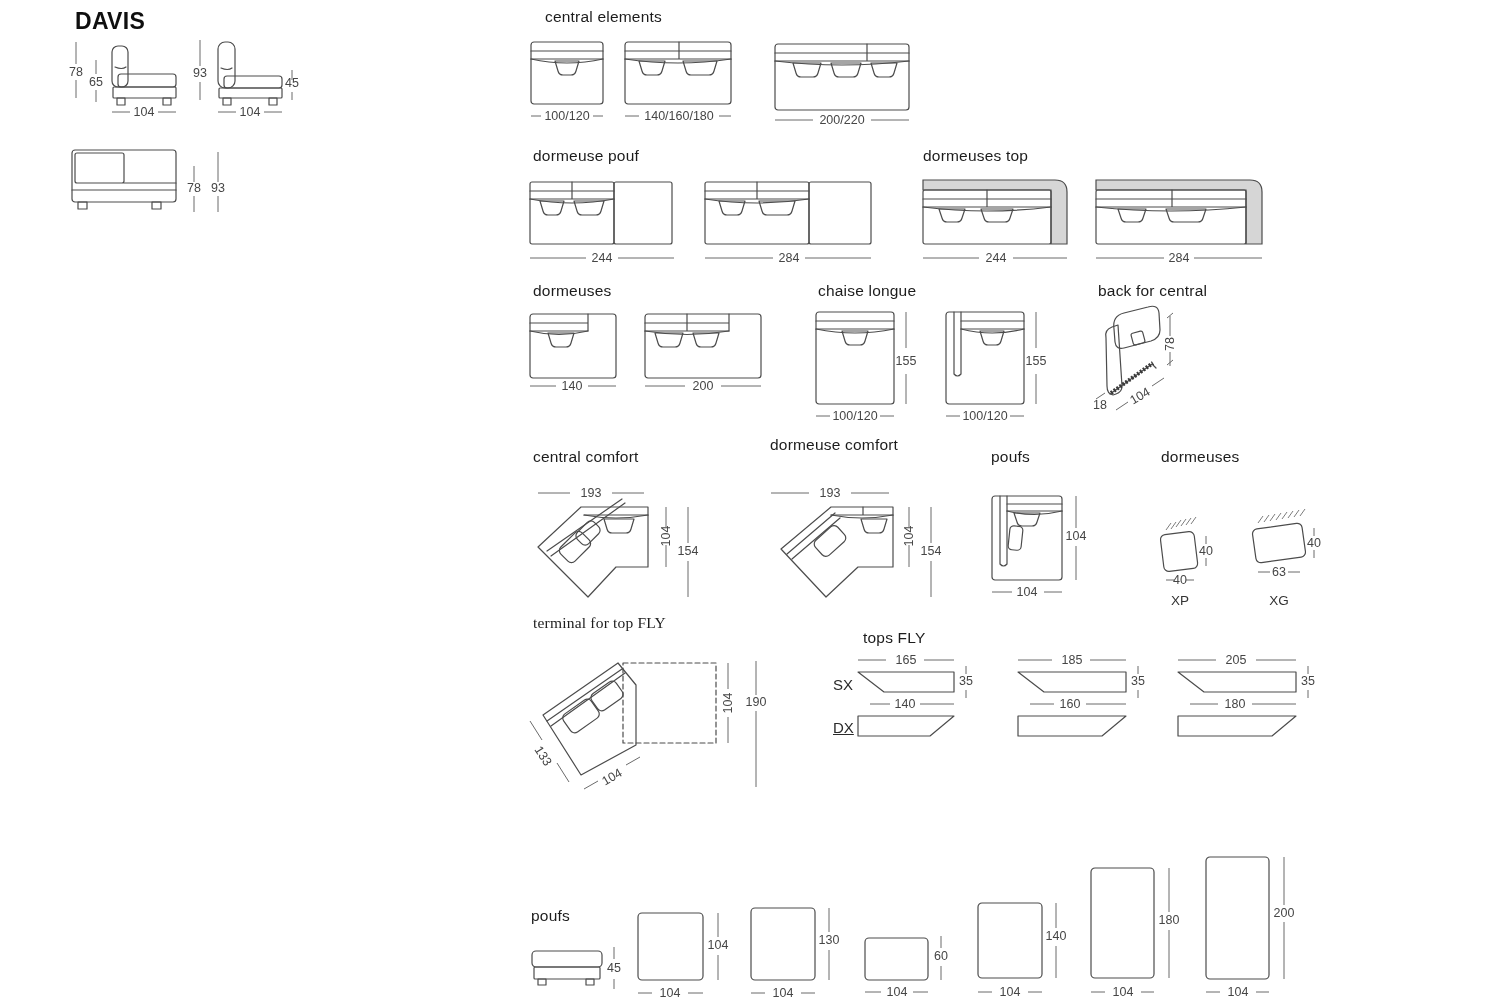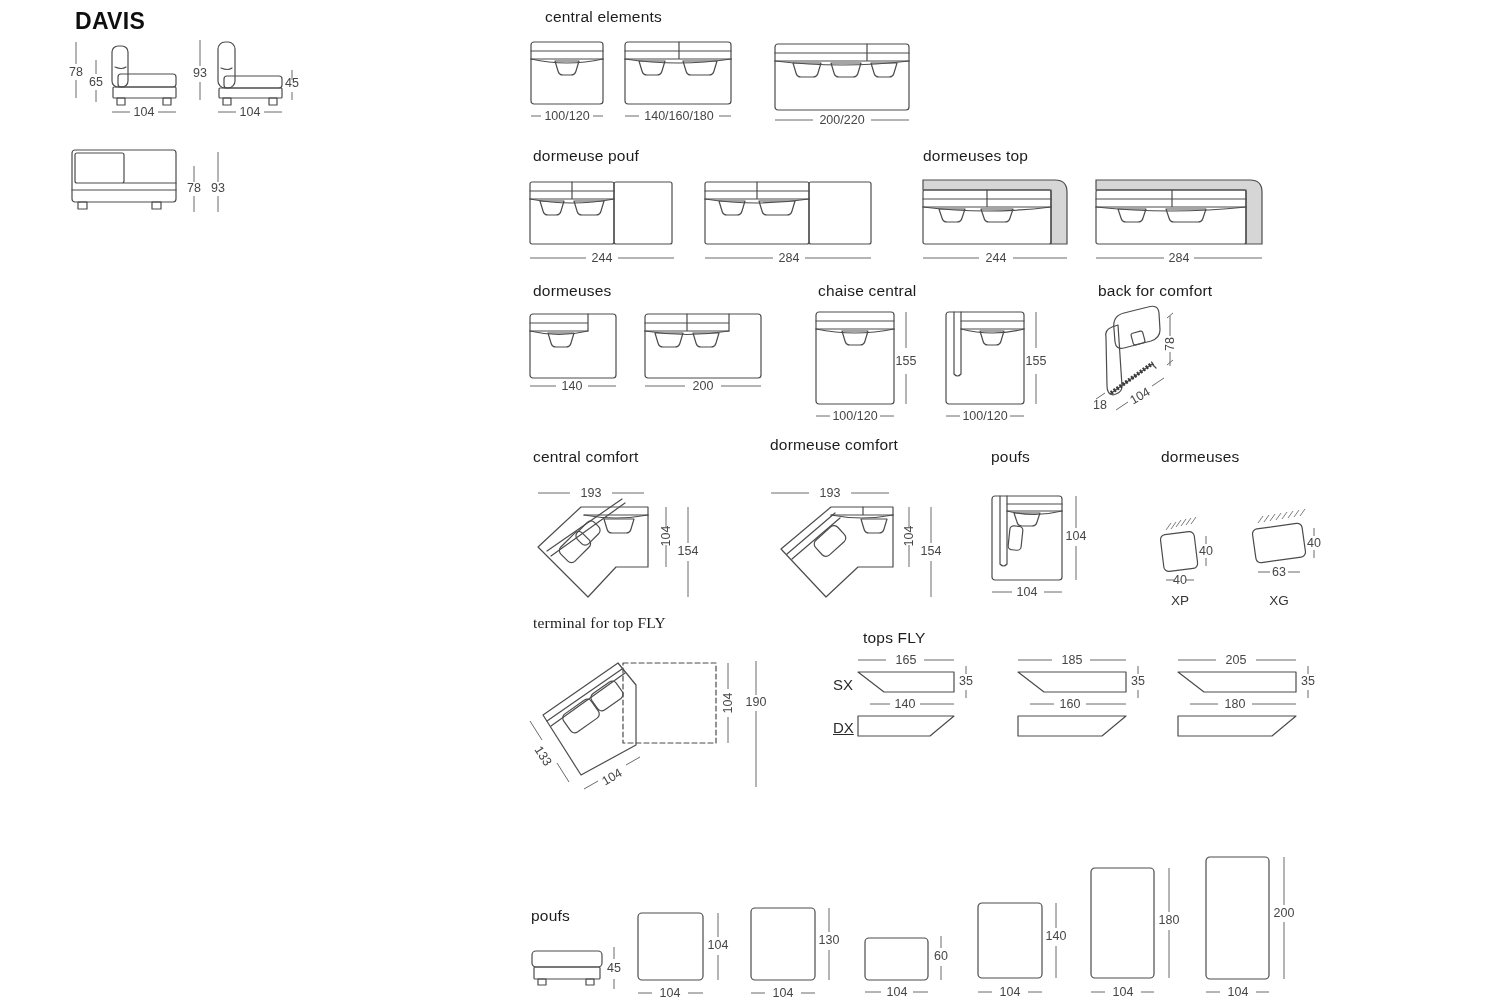--- a/index.html
+++ b/index.html
@@ -192,21 +192,21 @@
       <rect x="2" y="4" width="116" height="64" rx="3"></rect>
       <path d="M2,13 H86 M2,21 H86 M86,4 V21 M44,4 V21"></path>
       <path d="M2,21 Q44,28 86,21"></path>
       <path d="M12,23 h28 l-3,10 q-1,4 -5,4 h-12 q-4,0 -5,-4 z"></path>
       <path d="M50,23 h26 l-3,10 q-1,4 -5,4 h-10 q-4,0 -5,-4 z"></path>
     </g>
     <path class="dim" d="M2,76 H42 M78,76 H118"></path>
     <text x="60" y="80">200</text>
   </svg>
 
-  <div class="abs t" style="left:818px;top:282px;">chaise central</div>
+  <div class="abs t" style="left:818px;top:282px;">chaise longue</div>
 
   <svg class="abs" style="left:814px;top:308px;" width="112" height="118" viewBox="0 0 112 118">
     <g class="d">
       <rect x="2" y="4" width="78" height="92" rx="3"></rect>
       <path d="M2,13 H80 M2,21 H80"></path>
       <path d="M2,21 Q41,29 80,21"></path>
       <path d="M28,23 h26 l-3,10 q-1,4 -5,4 h-10 q-4,0 -5,-4 z"></path>
     </g>
     <path class="dim" d="M92,4 V40 M92,66 V96"></path>
     <text x="92" y="57">155</text>
@@ -221,21 +221,21 @@
       <path d="M23,13 H86 M23,21 H86"></path>
       <path d="M23,21 Q54,29 86,21"></path>
       <path d="M42,23 h24 l-3,10 q-1,4 -5,4 h-8 q-4,0 -5,-4 z"></path>
     </g>
     <path class="dim" d="M98,4 V40 M98,66 V96"></path>
     <text x="98" y="57">155</text>
     <path class="dim" d="M8,108 H22 M72,108 H86"></path>
     <text x="47" y="112">100/120</text>
   </svg>
 
-  <div class="abs t" style="left:1098px;top:282px;">back for comfort</div>
+  <div class="abs t" style="left:1098px;top:282px;">back for central</div>
 
   <svg class="abs" style="left:1088px;top:302px;" width="95" height="115" viewBox="0 0 95 115">
     <g class="d">
       <path d="M18,36 Q16,28 24,25 L30,23 L34,84 Q34,90 28,92 L25,93 Q19,92 19,84 Z"></path>
       <path d="M26,27 Q24,14 36,11 L60,5 Q70,2 71,11 L72,28 Q72,36 63,39 L36,46 Q28,48 27,40 Z"></path>
       <rect x="44" y="30" width="12" height="12" rx="2" transform="rotate(-15 50 36)"></rect>
       <path d="M22,92 L64,62 L68,66"></path>
     </g>
     <path class="hatch" d="M23,91 L65,61"></path>
     <g>

